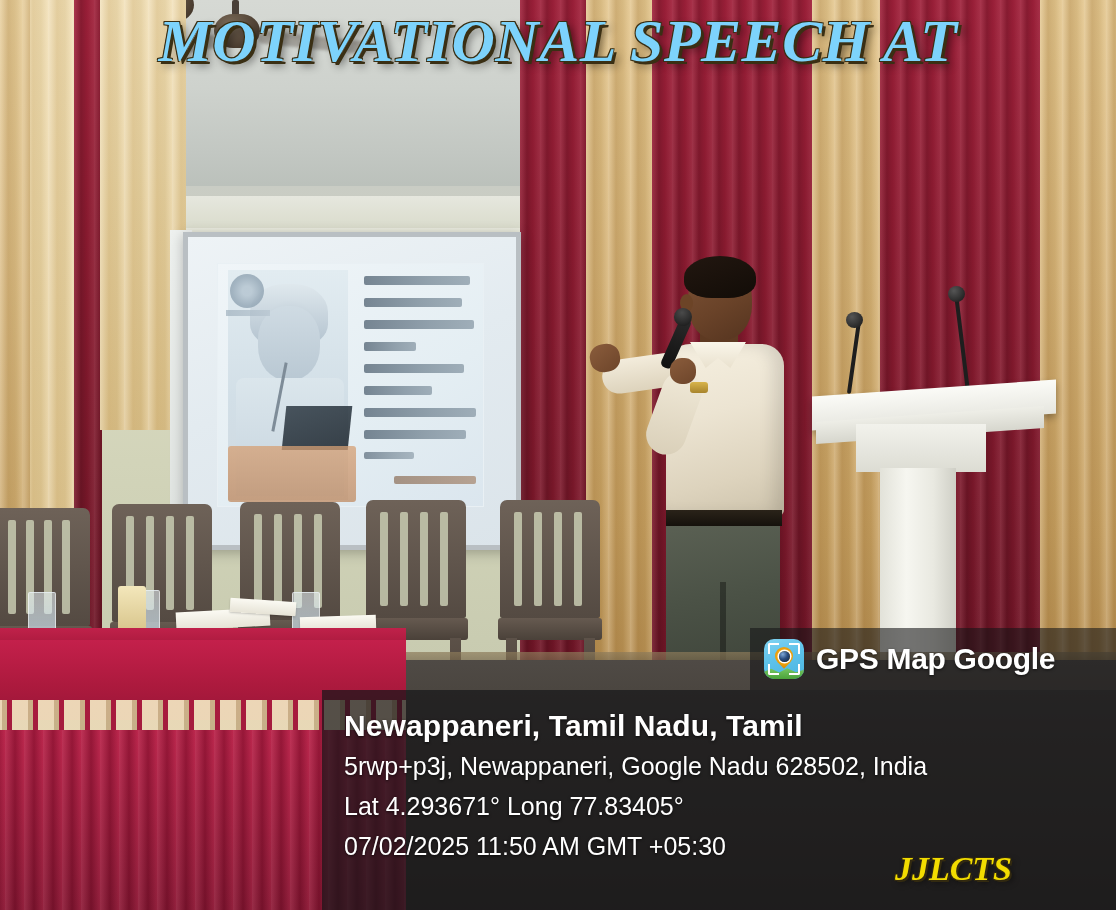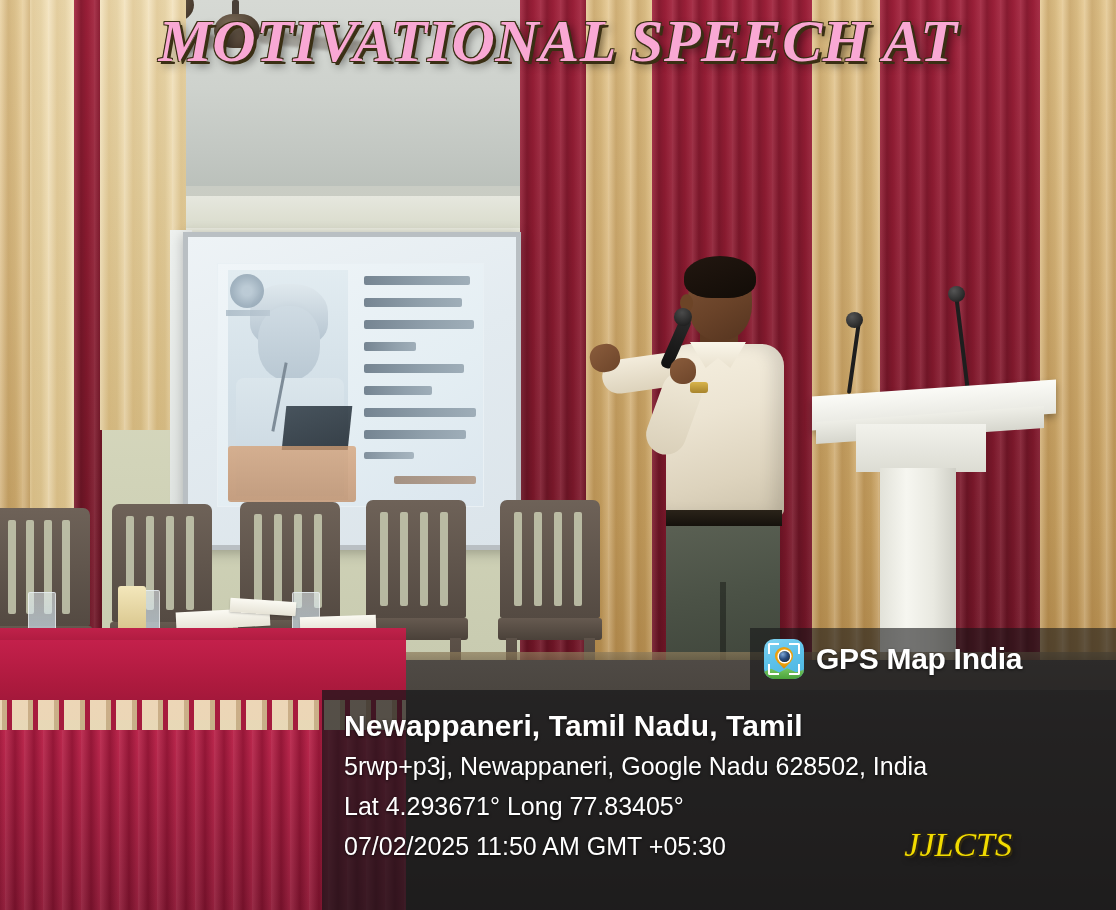--- a/index.html
+++ b/index.html
@@ -314,21 +314,21 @@
   
   .title-wrap{
     position:absolute;left:0;top:0;width:1116px;
     text-align:center;pointer-events:none;
   }
   .title-line{
     font-family:"Liberation Serif","DejaVu Serif",serif;
     font-weight:bold;font-style:italic;
     font-size:60px;line-height:66px;
     letter-spacing:.5px;
-    color:#f9a8d4;
+    color:#7dd3fc;
     text-shadow:
       3px 3px 0 #3a2f14,
       -1px -1px 0 #3a2f14,
       1px -1px 0 #3a2f14,
       -1px 1px 0 #3a2f14,
       5px 5px 8px rgba(0,0,0,.45);
   }
   .title-line.l1{padding-top:8px;}
   .title-line.l2{padding-top:12px;}
 
@@ -442,29 +442,30 @@
     position:absolute;left:22px;bottom:-4px;
     font-family:"Liberation Sans",sans-serif;
     font-size:37px;font-weight:400;color:#ffffff;letter-spacing:-.5px;
     text-shadow:0 1px 4px rgba(0,0,0,.85);
   }
 
   
   .jj{
     position:absolute;right:16px;
     font-family:"Liberation Serif","DejaVu Serif",serif;
-    font-weight:normal;font-style:italic;
+    font-weight:bold;font-style:italic;
     color:#f2dc00;
     text-shadow:
       2px 2px 0 #332a10,
       -1px -1px 0 #332a10,
       1px -1px 0 #332a10,
       -1px 1px 0 #332a10,
       3px 3px 6px rgba(0,0,0,.6);
     white-space:nowrap;
+    margin-top:24px;
   }
   .jj.l1{top:826px;font-size:34px;right:104px;}
   .jj.l2{top:862px;font-size:34px;right:14px;}
 </style>
 </head>
 <body>
 
 <div id="stage">
 
   <div class="photo">
@@ -644,21 +645,21 @@
   <div class="gps-badge">
     <div class="gps-icon">
       <div class="land"></div>
       <div class="pin"></div>
       <div class="lens"></div>
       <div class="brk tl"></div>
       <div class="brk tr"></div>
       <div class="brk bl"></div>
       <div class="brk br"></div>
     </div>
-    <div class="gps-title">GPS Map India</div>
+    <div class="gps-title">GPS Map Google</div>
   </div>
 
   <div class="info-panel">
     <div class="info-line place">Newappaneri, Tamil Nadu, Tamil</div>
     <div class="info-line addr">5rwp+p3j, Newappaneri, Google Nadu 628502, India</div>
     <div class="info-line coords">Lat 4.293671° Long 77.83405°</div>
     <div class="info-line stamp">07/02/2025 11:50 AM GMT +05:30</div>
   </div>
 
 

